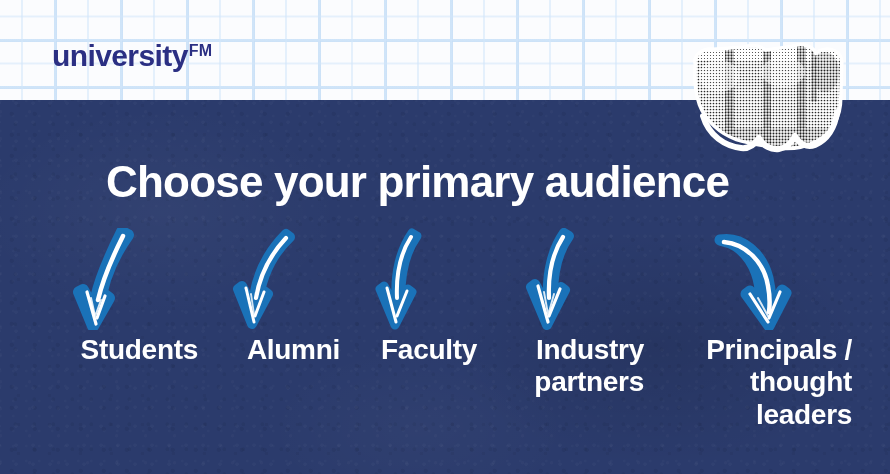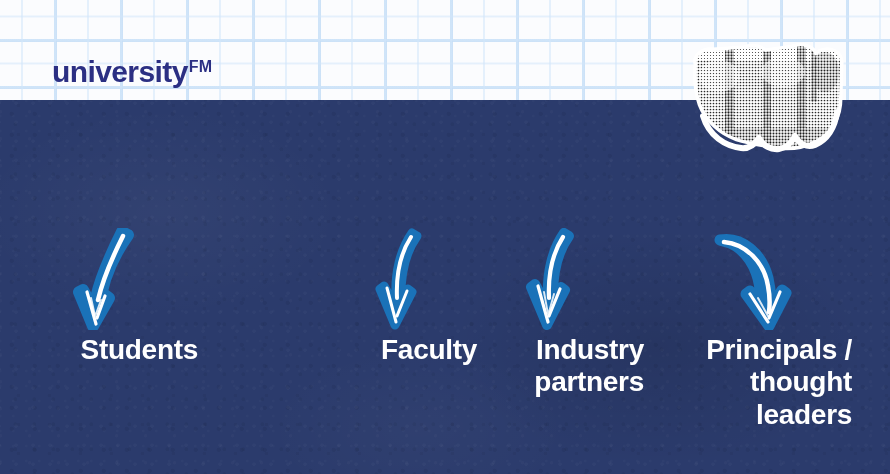--- a/index.html
+++ b/index.html
@@ -43,21 +43,20 @@
   }
 
   #logo {
     position: absolute;
     left: 52px;
     top: 41px;
     display: flex;
     align-items: flex-start;
     color: #2b2f83;
     user-select: none;
-    margin-top: 16px;
   }
   #logo .word {
     font-size: 30px;
     font-weight: bold;
     letter-spacing: -0.6px;
     line-height: 1;
     color: #2b2f83;
   }
   #logo .fm {
     font-size: 16px;
@@ -231,38 +230,53 @@
         <ellipse cx="98" cy="30" rx="22" ry="15" fill="url(#halftoneLight)" opacity="0.6"></ellipse>
         <ellipse cx="140" cy="30" rx="14" ry="20" fill="url(#halftoneDots)" opacity="0.55"></ellipse>
       </g>
 
       <path d="M18,74 C24,94 40,104 56,106 C64,107 70,102 74,96
                C78,104 86,108 94,107 C102,106 107,100 110,94
                C114,102 122,106 130,103 C142,98 150,86 152,70" fill="none" stroke="#ffffff" stroke-width="6" stroke-linecap="round" stroke-linejoin="round"></path>
     </svg>
   </div>
 
+  <div id="headline">Choose your primary audience</div>
 
   <div id="columns">
 
     <div class="col" id="col-0">
       <svg class="arrow" width="86" height="102" viewBox="0 0 86 102" xmlns="http://www.w3.org/2000/svg">
         <path d="M57,4 C46,26 36,48 31,70 L30,84
                  L18,62 L14,64 L28,98 L44,70 L40,67 L34,80
                  C37,52 48,28 63,7 Z" fill="#1a72b8" stroke="#1a72b8" stroke-width="12" stroke-linejoin="round" stroke-linecap="round"></path>
         <path d="M58,8 C47,30 38,50 33,72" fill="none" stroke="#ffffff" stroke-width="4.5" stroke-linecap="round"></path>
         <path d="M22,64 L31,96" fill="none" stroke="#ffffff" stroke-width="3.2" stroke-linecap="round"></path>
         <path d="M40,68 L32,90" fill="none" stroke="#ffffff" stroke-width="3.2" stroke-linecap="round"></path>
         <path d="M26,70 L30,88 M36,72 L31,86" fill="none" stroke="#ffffff" stroke-width="2" stroke-linecap="round" opacity="0.85"></path>
       </svg>
       <div class="label-wrap">
         <div class="label">Students</div>
       </div>
     </div>
 
+    <div class="col" id="col-1">
+      <svg class="arrow" width="78" height="102" viewBox="0 0 78 102" xmlns="http://www.w3.org/2000/svg">
+        <path d="M60,6 C44,22 32,44 28,68 L27,80
+                 L16,58 L12,61 L26,96 L42,66 L38,63 L32,76
+                 C35,50 46,26 64,9 Z" fill="#1a72b8" stroke="#1a72b8" stroke-width="10" stroke-linejoin="round" stroke-linecap="round"></path>
+        <path d="M60,10 C45,26 34,46 30,70" fill="none" stroke="#ffffff" stroke-width="4.2" stroke-linecap="round"></path>
+        <path d="M20,60 L28,94" fill="none" stroke="#ffffff" stroke-width="3" stroke-linecap="round"></path>
+        <path d="M38,64 L29,88" fill="none" stroke="#ffffff" stroke-width="3" stroke-linecap="round"></path>
+        <path d="M25,66 L28,86" fill="none" stroke="#ffffff" stroke-width="1.8" stroke-linecap="round" opacity="0.8"></path>
+      </svg>
+      <div class="label-wrap">
+        <div class="label">Alumni</div>
+      </div>
+    </div>
 
     <div class="col" id="col-3">
       <svg class="arrow" width="72" height="102" viewBox="0 0 72 102" xmlns="http://www.w3.org/2000/svg">
         <path d="M42,5 C30,22 25,46 26,68 L26,80
                  L13,56 L9,59 L25,97 L43,62 L39,59 L31,76
                  C30,50 34,26 47,8 Z" fill="#1a72b8" stroke="#1a72b8" stroke-width="10" stroke-linejoin="round" stroke-linecap="round"></path>
         <path d="M41,9 C30,26 26,48 27,70" fill="none" stroke="#ffffff" stroke-width="4.2" stroke-linecap="round"></path>
         <path d="M16,58 L26,94" fill="none" stroke="#ffffff" stroke-width="3.2" stroke-linecap="round"></path>
         <path d="M38,61 L27,88" fill="none" stroke="#ffffff" stroke-width="3.2" stroke-linecap="round"></path>
         <path d="M22,64 L26,86 M32,66 L27,84" fill="none" stroke="#ffffff" stroke-width="1.9" stroke-linecap="round" opacity="0.85"></path>

